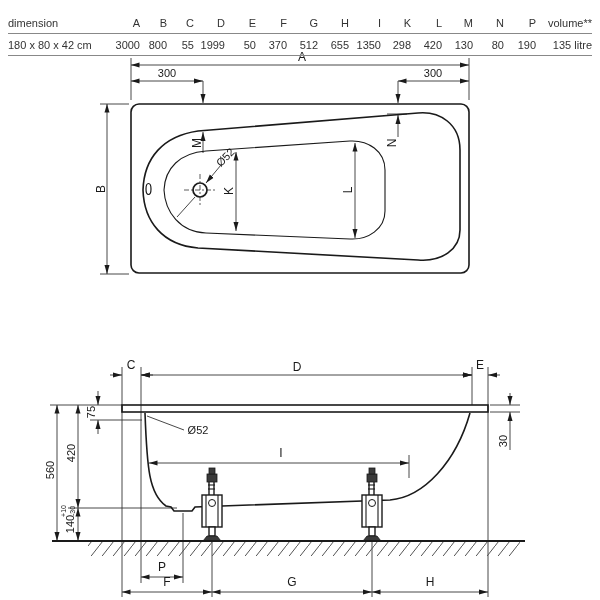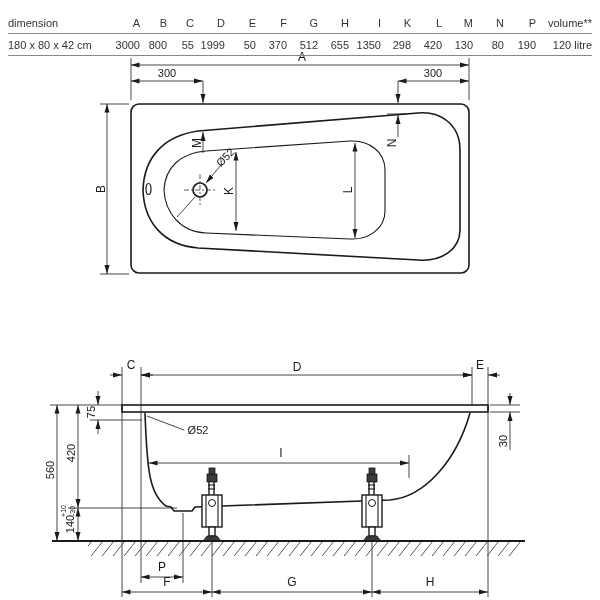--- a/index.html
+++ b/index.html
@@ -61,21 +61,21 @@
     <span class="cell">50</span>
     <span class="cell">370</span>
     <span class="cell">512</span>
     <span class="cell">655</span>
     <span class="cell">1350</span>
     <span class="cell">298</span>
     <span class="cell">420</span>
     <span class="cell">130</span>
     <span class="cell">80</span>
     <span class="cell">190</span>
-    <span class="cell">120 litre</span>
+    <span class="cell">135 litre</span>
   </div>
 </div>
 
 <svg class="drawing" width="600" height="600" viewBox="0 0 600 600">
   <defs>
     <marker id="ae" markerUnits="userSpaceOnUse" markerWidth="10" markerHeight="7" refX="9" refY="3.5" orient="auto">
       <path d="M0,1 L9,3.5 L0,6 Z" fill="#1a1a1a"></path>
     </marker>
     <marker id="as" markerUnits="userSpaceOnUse" markerWidth="10" markerHeight="7" refX="0.5" refY="3.5" orient="auto">
       <path d="M9,1 L0.5,3.5 L9,6 Z" fill="#1a1a1a"></path>

